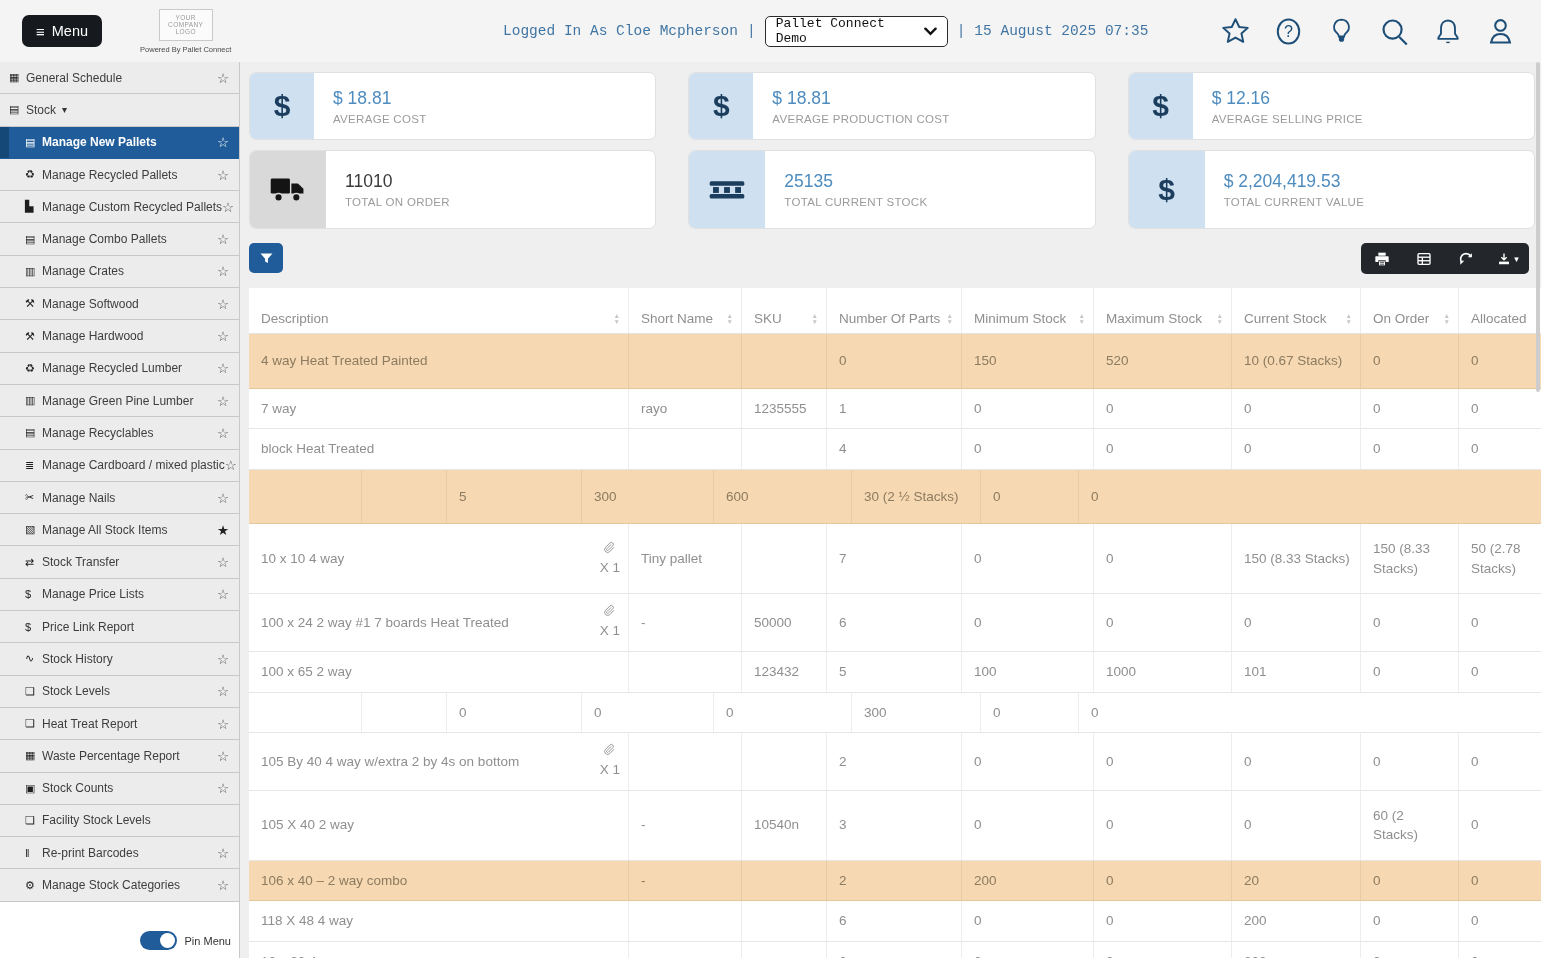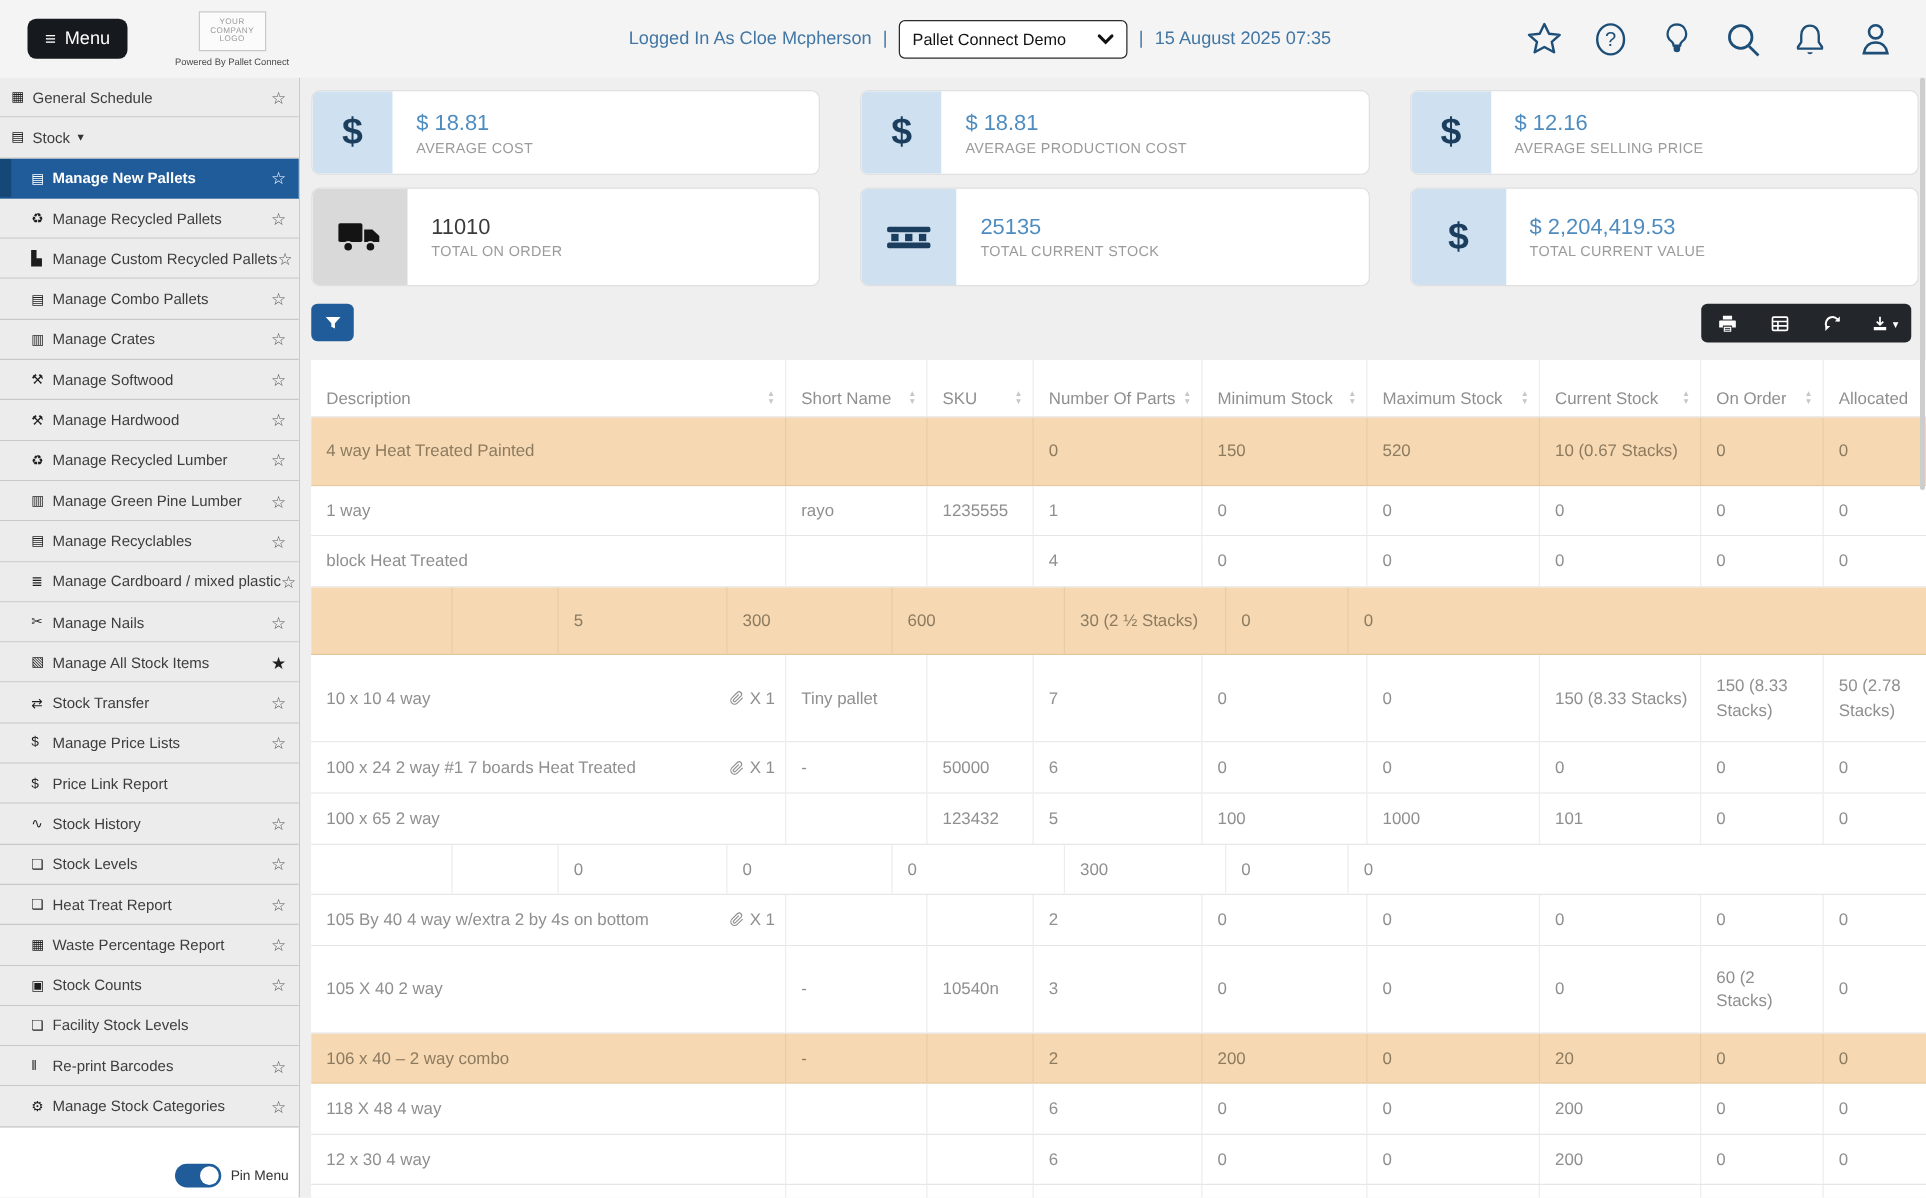--- a/index.html
+++ b/index.html
@@ -9,21 +9,21 @@
 
   
   .hdr { position:absolute; top:0; left:0; right:0; height:62px; background:#f4f4f4; display:flex; align-items:center; z-index:5; }
   .menu-btn { margin-left:22px; background:#16191d; color:#fff; border:none; border-radius:7px;
     padding:8px 14px; font-size:14.5px; display:flex; align-items:center; gap:7px; cursor:pointer; font-family:inherit;}
   .menu-btn .bars { font-size:15px; line-height:1; }
   .logo-wrap { margin-left:38px; text-align:center; }
   .logo-box { width:54px; height:32px; margin:0 auto; background:#fbfbfb; border:1px solid #c9c9c9;
     display:flex; flex-direction:column; justify-content:center; color:#9a9a9a; font-size:6.5px; letter-spacing:.4px; }
   .powered { font-size:7.5px; color:#4a4a4a; margin-top:4px; }
-  .hdr-center { position:absolute; left:503px; top:0; height:62px; display:flex; align-items:center; gap:9px; }
+  .hdr-center { position:absolute; left:503px; top:0; height:62px; display:flex; align-items:center; gap:9px;font-family:Liberation Mono, monospace; }
   .hdr-blue { color:#4176a4; font-size:14.5px; }
   .fake-select { width:183px; height:31px; background:#fff; border:1.6px solid #2b2b2b; border-radius:5px;
     display:flex; align-items:center; justify-content:space-between; padding:0 10px; font-size:13px; color:#111; cursor:pointer; }
   .hdr-icons { position:absolute; right:24px; top:0; height:62px; display:flex; align-items:center; gap:20px; }
   .hdr-icons .hic { width:33px; height:33px; display:flex; align-items:center; justify-content:center; cursor:pointer; }
 
   
   .sidebar { position:absolute; top:62px; left:0; width:240px; bottom:0; background:#fff; border-right:1px solid #c9c9c9; }
   .side-item { height:32.3px; display:flex; align-items:center; background:#ececec;
     border-bottom:1px solid #c8c8c8; padding:0 10px 0 9px; font-size:12px; color:#3d3d3d; cursor:pointer; }
@@ -82,21 +82,21 @@
   .sort { margin-left:auto; display:flex; flex-direction:column; color:#c7c7c7; font-size:6.5px; line-height:5.5px; padding-left:6px; }
   .tr { display:flex; border-bottom:1px solid #e6e6e6; background:#fff; }
   .td { display:flex; align-items:center; padding:10px 8px 10px 12px; font-size:13.5px; color:#8f8f8f;
     border-right:1px solid #ededed; line-height:1.45; }
   .td:last-child { border-right:none; }
   .tr.hl { background:#f6d8b2; border-bottom-color:#e5c79c; }
   .tr.hl .td { color:#8d7b5f; border-right-color:#e7cda6; }
   .tr.hl .td.pad-lg { padding-top:17px; padding-bottom:17px; }
   .td.pad-lg { padding-top:15px; padding-bottom:15px; }
   .desc-cell { justify-content:flex-start; }
-  .att { margin-left:auto; display:flex; align-items:center; gap:4px; padding-left:8px; white-space:nowrap; }
+  .att { margin-left:auto; display:flex; align-items:center; gap:4px; padding-left:8px; white-space:nowrap;flex-direction:column; }
   .c0{width:380px}.c1{width:113px}.c2{width:85px}.c3{width:135px}.c4{width:132px}
   .c5{width:138px}.c6{width:129px}.c7{width:98px}.c8{width:83px}
 
   .scroll-thumb { position:absolute; right:1px; top:62px; width:4px; height:330px; background:#cdcdcd; border-radius:2px; }
 </style>
 </head>
 <body>
 
 <div class="app">
 
@@ -477,21 +477,21 @@
           <div class="td c2 pad-lg"></div>
           <div class="td c3 pad-lg">0</div>
           <div class="td c4 pad-lg">150</div>
           <div class="td c5 pad-lg">520</div>
           <div class="td c6 pad-lg">10 (0.67 Stacks)</div>
           <div class="td c7 pad-lg">0</div>
           <div class="td c8 pad-lg">0</div>
         </div>
         <div class="tr">
           <div class="td c0 desc-cell">
-            <span class="dlbl">1 way</span>
+            <span class="dlbl">7 way</span>
           </div>
           <div class="td c1">rayo</div>
           <div class="td c2">1235555</div>
           <div class="td c3">1</div>
           <div class="td c4">0</div>
           <div class="td c5">0</div>
           <div class="td c6">0</div>
           <div class="td c7">0</div>
           <div class="td c8">0</div>
         </div>

